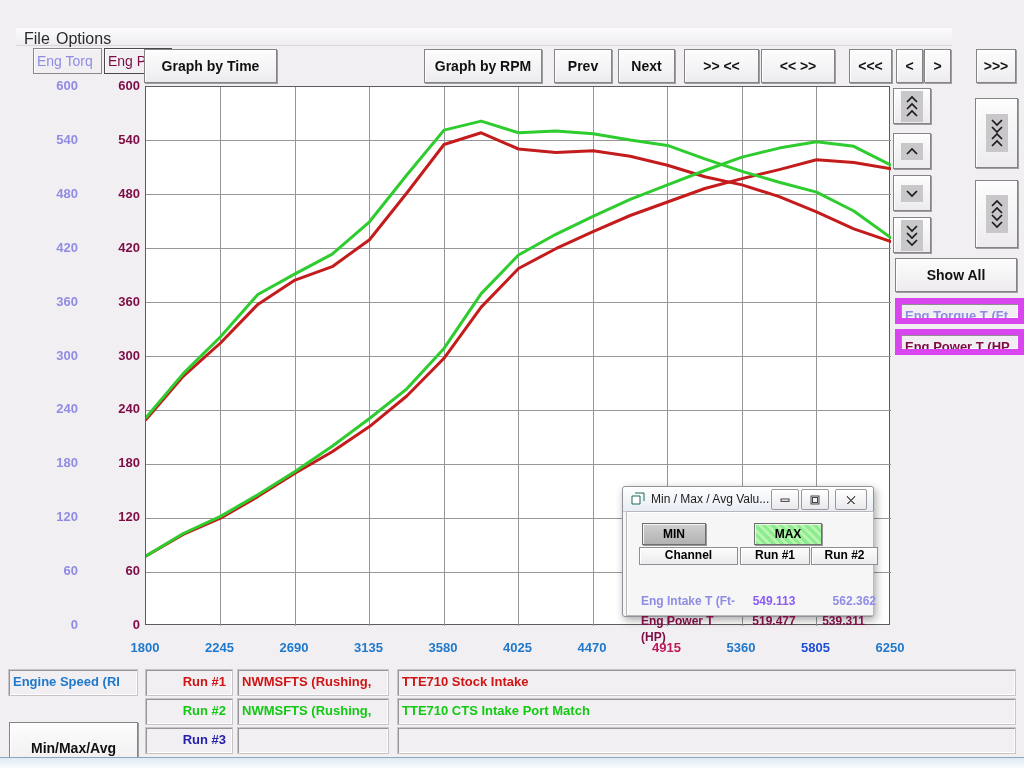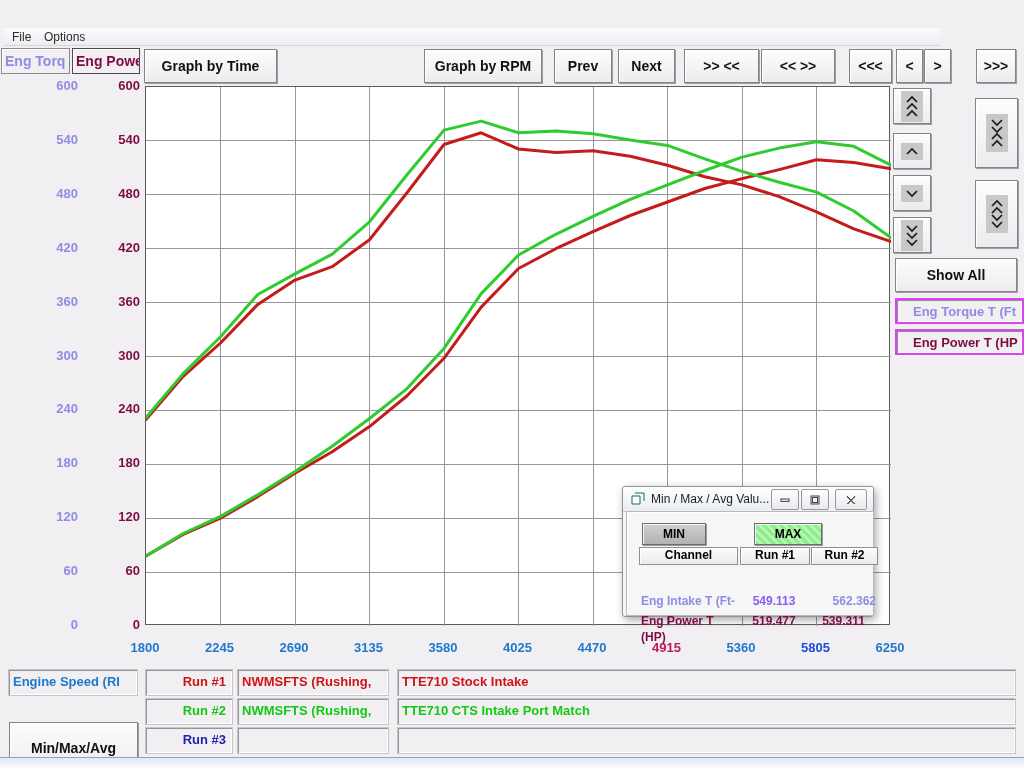--- a/index.html
+++ b/index.html
@@ -18,56 +18,56 @@
     text-shadow:0 1px 2px rgba(0,0,0,.8);}
   #app-icon{position:absolute;left:8px;top:6px;width:16px;height:16px;background:#0d0d0d;
     border:1px solid #2fae4b;border-radius:2px;}
   #app-icon svg{position:absolute;left:1px;top:2px;}
   .winbtn{top:0;height:21px;border:1px solid #0b0d0f;border-top:none;border-radius:0 0 4px 4px;
     background:linear-gradient(rgba(255,255,255,.34), rgba(255,255,255,.10) 45%, rgba(0,0,0,.25) 50%, rgba(255,255,255,.06));
     display:flex;align-items:center;justify-content:center;cursor:pointer;}
   #btn-close{background:linear-gradient(rgba(255,160,150,.45), rgba(190,60,45,.55) 45%, rgba(90,10,5,.6) 50%, rgba(150,60,40,.35));}
 
   
-  #menubar{left:4px;top:28px;width:936px;height:18px;background:linear-gradient(#fbfafc,#efedf1);
-    border-bottom:1px solid #d8d5da;font-size:12px;color:#2a2a2a;}
+  #menubar{left:16px;top:28px;width:936px;height:18px;background:linear-gradient(#fbfafc,#efedf1);
+    border-bottom:1px solid #d8d5da;font-size:16px;color:#2a2a2a;}
   .menu-item{position:absolute;top:1px;padding:1px 6px;cursor:pointer;}
   #menu-file{left:2px;} #menu-options{left:34px;}
 
   
   .btn{background:linear-gradient(#fdfdfd,#edebee);border:1px solid #858388;
     box-shadow:inset 1px 1px 0 #ffffff, 1px 1px 0 rgba(90,90,95,.55);
     display:flex;align-items:center;justify-content:center;cursor:pointer;
     font-weight:bold;color:#111;}
   .field{background:#f2eff3;
     box-shadow:inset 1px 1px 0 #979599, inset -1px -1px 0 #ffffff;
     border:1px solid #c7c4c9;overflow:hidden;white-space:nowrap;}
   .clip{overflow:hidden;white-space:nowrap;}
 
   
-  .chan-tab{font-size:14px;font-weight:bold;padding:4px 2px 0 3px;background:#f2eff3;
-    border:1px solid #8a888d;box-shadow:inset 1px 1px 0 #fff;}
+  .chan-tab{font-size:14px;font-weight:normal;padding:4px 2px 0 3px;background:#f2eff3;
+    border:1px solid #8a888d;box-shadow:inset 1px 1px 0 #fff;margin-left:32px;}
   #tab-torque{left:1px;top:48px;width:69px;height:26px;}
   #tab-power{left:72px;top:48px;width:68px;height:26px;border-color:#4a484d;}
 
   
   .tb-btn{font-size:14px;}
 
   
   #plot{left:145px;top:86px;width:745px;height:539px;background:#fff;border:1px solid #5c5c5c;}
   .ylabel,.xlabel{position:absolute;font-size:13px;font-weight:bold;height:18px;line-height:18px;}
   .ylabel{text-align:right;}
   .xlabel{text-align:center;width:60px;}
 
   
   .chev-pad{background:#c9c7ca;display:flex;align-items:center;justify-content:center;
     padding:3px 3px;}
-  .legend-box{background:#f2eff3;border:2px solid #d946ef;
+  .legend-box{background:#f2eff3;border:6px solid #d946ef;
     box-shadow:inset 1px 1px 0 #8f8d91, inset -1px -1px 0 #fff;
-    font-size:13px;font-weight:bold;line-height:24px;padding-left:16px;}
+    font-size:13px;font-weight:bold;line-height:24px;padding-left:4px;}
 
   
   #minmax-win{left:622px;top:486px;width:252px;height:131px;background:#f4f6f8;
     border:1px solid #8f949b;border-radius:3px;box-shadow:2px 3px 8px rgba(0,0,0,.35);}
   #minmax-title{position:absolute;left:0;top:0;right:0;height:24px;
     background:linear-gradient(#fdfefe,#e8edf3);border-bottom:1px solid #c7ccd2;
     border-radius:3px 3px 0 0;font-size:12px;color:#1c1c1c;}
   #minmax-title .t{position:absolute;left:28px;top:5px;}
   .mmwbtn{position:absolute;top:2px;height:19px;width:26px;background:linear-gradient(#ffffff,#e9e9ec);
     border:1px solid #9a989c;border-radius:2px;display:flex;align-items:center;justify-content:center;cursor:pointer;}

